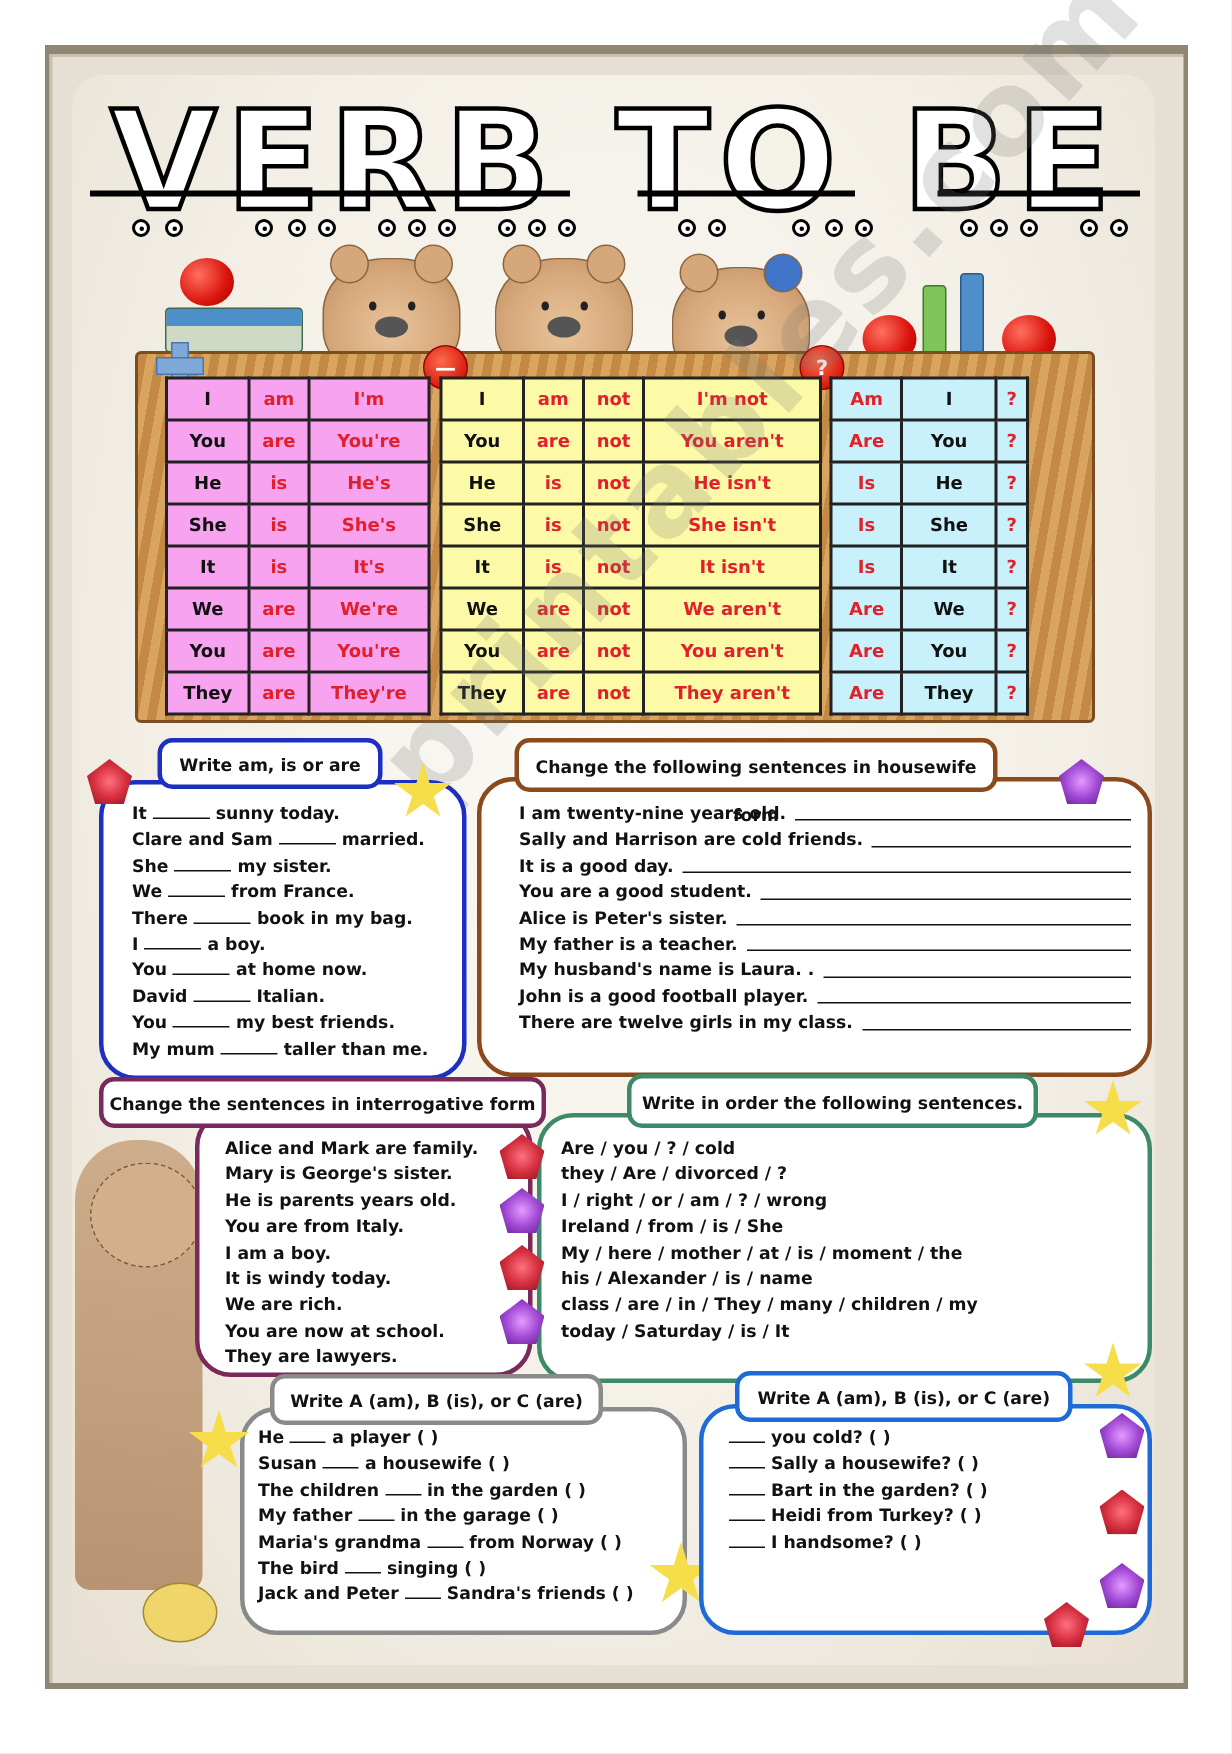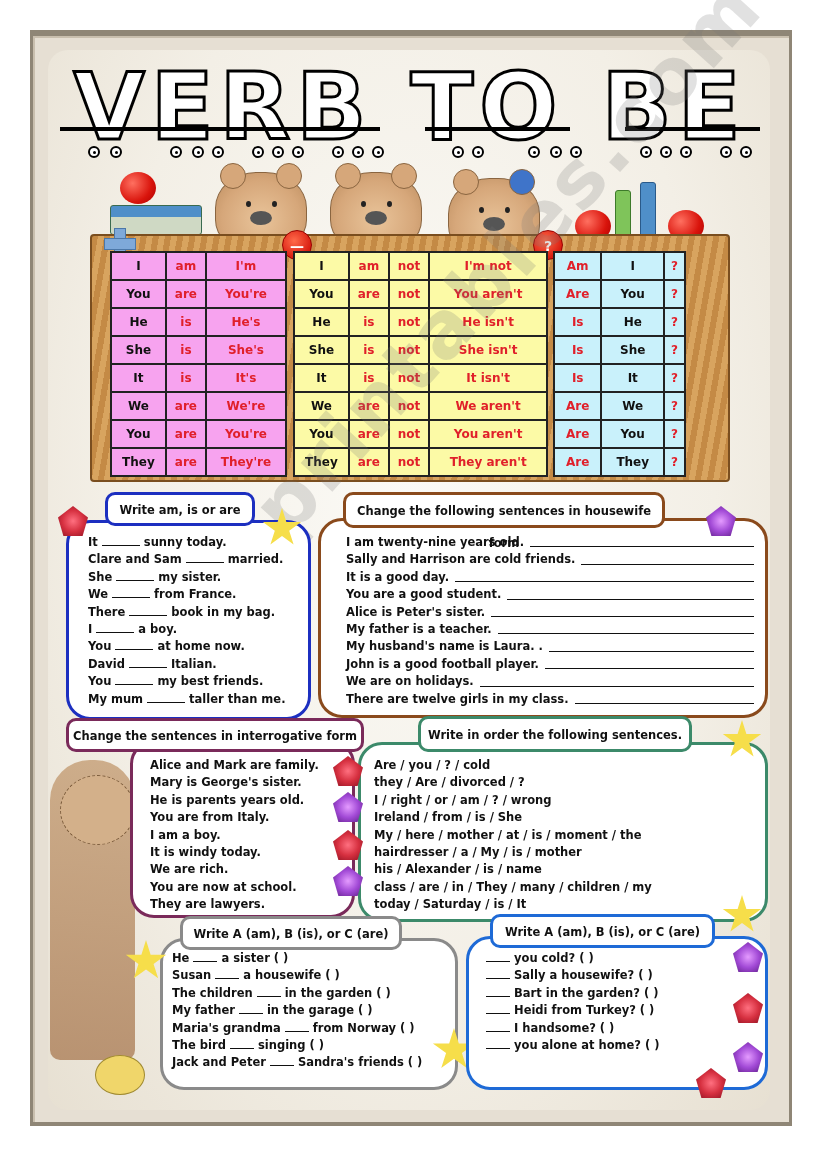--- a/index.html
+++ b/index.html
@@ -321,24 +321,20 @@
     </div>
     <div class="row">
       <span>My husband's name is Laura. .</span>
       <span class="fill"></span>
     </div>
     <div class="row">
       <span>John is a good football player.</span>
       <span class="fill"></span>
     </div>
     <div class="row">
-      <span>We are on holidays.</span>
-      <span class="fill"></span>
-    </div>
-    <div class="row">
       <span>There are twelve girls in my class.</span>
       <span class="fill"></span>
     </div>
   </div>
 
 <div class="monkey"></div>
 <div class="monkey-head"></div>
 <div class="banana"></div>
 
 <div class="box" style="left:130px;top:740px;width:225px;height:178px;border:3px solid #7a2a5a;"></div>
@@ -362,46 +358,44 @@
 <div class="gem red" style="left:333px;top:830px;"></div>
 <div class="gem purple" style="left:333px;top:866px;"></div>
 <div class="star" style="left:722px;top:720px;"></div>
 <div class="star" style="left:722px;top:895px;"></div>
 <div class="lines" id="ex4-lines" style="left:374px;top:757px;width:360px;">
     <div>Are / you / ? / cold</div>
     <div>they / Are / divorced / ?</div>
     <div>I / right / or / am / ? / wrong</div>
     <div>Ireland / from / is / She</div>
     <div>My / here / mother / at / is / moment / the</div>
-    <div>hairdresser / a / My / is / mother</div>
     <div>his / Alexander / is / name</div>
     <div>class / are / in / They / many / children / my</div>
     <div>today / Saturday / is / It</div>
   </div>
 
 <div class="box" style="left:160px;top:938px;width:298px;height:152px;border:3px solid #8a8a8a;"></div>
 <div class="label-box" style="left:180px;top:916px;width:222px;height:34px;line-height:30px;border:3px solid #8a8a8a;">Write A (am), B (is), or C (are)</div>
 <div class="star" style="left:125px;top:940px;width:42px;height:42px;"></div>
 <div class="star" style="left:432px;top:1028px;width:44px;height:44px;"></div>
 <div class="lines" id="ex5-lines" style="left:172px;top:950px;width:270px;">
-    <div><span>He </span><span class="blank" style="width: 24px;"></span><span> a sister ( )</span></div>
+    <div><span>He </span><span class="blank" style="width: 24px;"></span><span> a player ( )</span></div>
     <div><span>Susan </span><span class="blank" style="width: 24px;"></span><span> a housewife ( )</span></div>
     <div><span>The children </span><span class="blank" style="width: 24px;"></span><span> in the garden ( )</span></div>
     <div><span>My father </span><span class="blank" style="width: 24px;"></span><span> in the garage ( )</span></div>
     <div><span>Maria's grandma </span><span class="blank" style="width: 24px;"></span><span> from Norway ( )</span></div>
     <div><span>The bird </span><span class="blank" style="width: 24px;"></span><span> singing ( )</span></div>
     <div><span>Jack and Peter </span><span class="blank" style="width: 24px;"></span><span> Sandra's friends ( )</span></div>
   </div>
 
 <div class="box" style="left:466px;top:936px;width:302px;height:154px;border:3px solid #1e6ad6;"></div>
 <div class="label-box" style="left:490px;top:914px;width:225px;height:34px;line-height:30px;border:3px solid #1e6ad6;">Write A (am), B (is), or C (are)</div>
 <div class="gem purple" style="left:733px;top:942px;"></div>
 <div class="gem red" style="left:733px;top:993px;"></div>
 <div class="gem purple" style="left:733px;top:1042px;"></div>
 <div class="gem red" style="left:696px;top:1068px;"></div>
 <div class="lines" id="ex6-lines" style="left:486px;top:950px;width:240px;">
     <div><span class="blank" style="width: 24px;"></span><span> you cold? ( )</span></div>
     <div><span class="blank" style="width: 24px;"></span><span> Sally a housewife? ( )</span></div>
     <div><span class="blank" style="width: 24px;"></span><span> Bart in the garden? ( )</span></div>
     <div><span class="blank" style="width: 24px;"></span><span> Heidi from Turkey? ( )</span></div>
     <div><span class="blank" style="width: 24px;"></span><span> I handsome? ( )</span></div>
-    <div><span class="blank" style="width: 24px;"></span><span> you alone at home? ( )</span></div>
   </div>
 
 </body></html>

